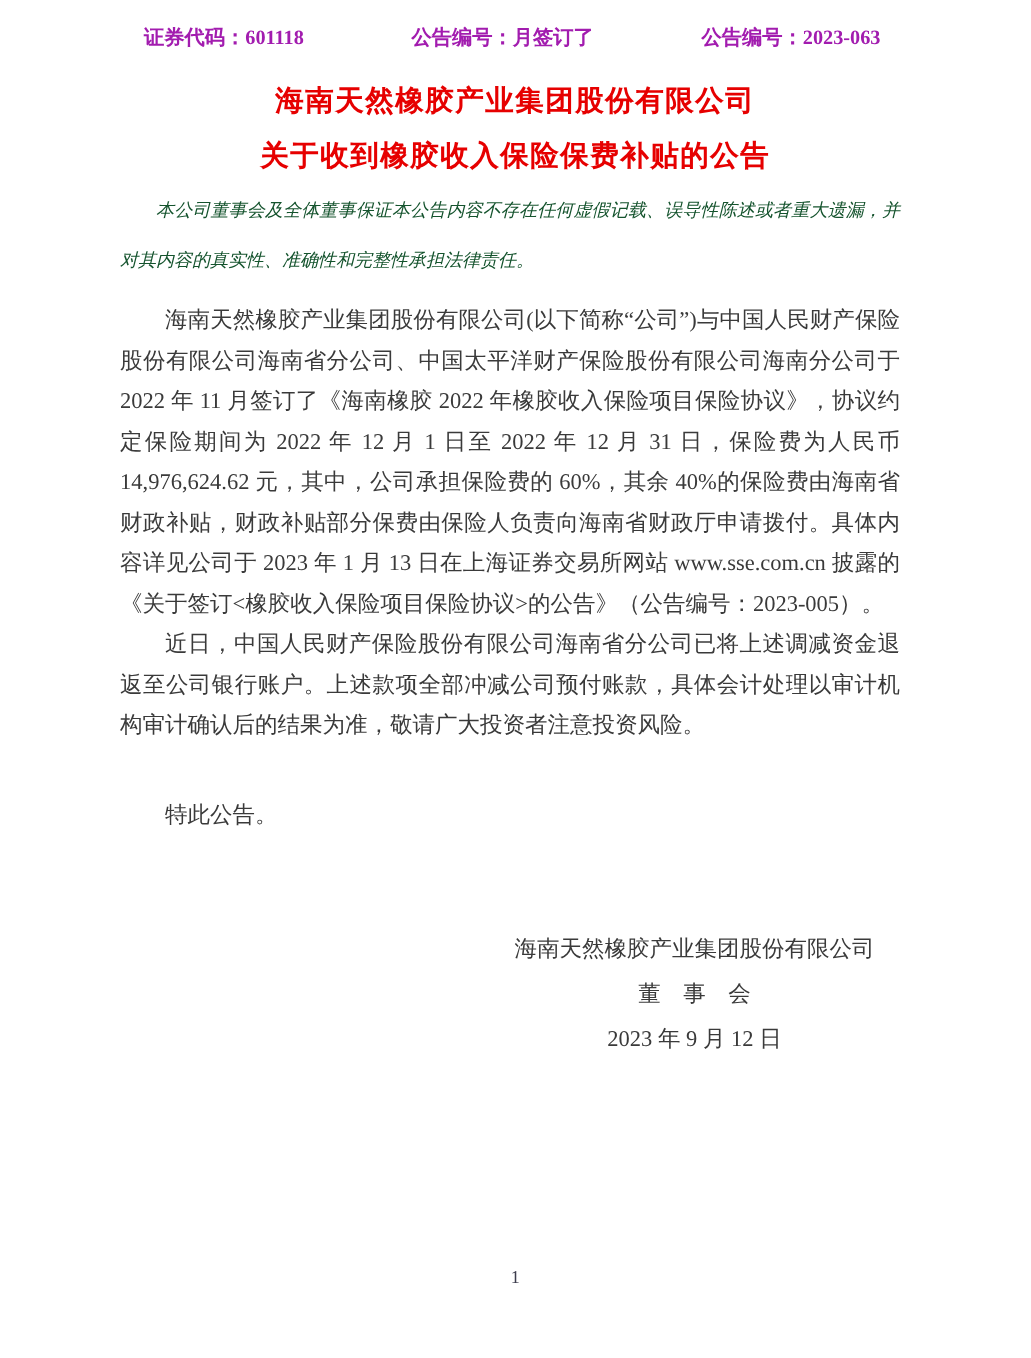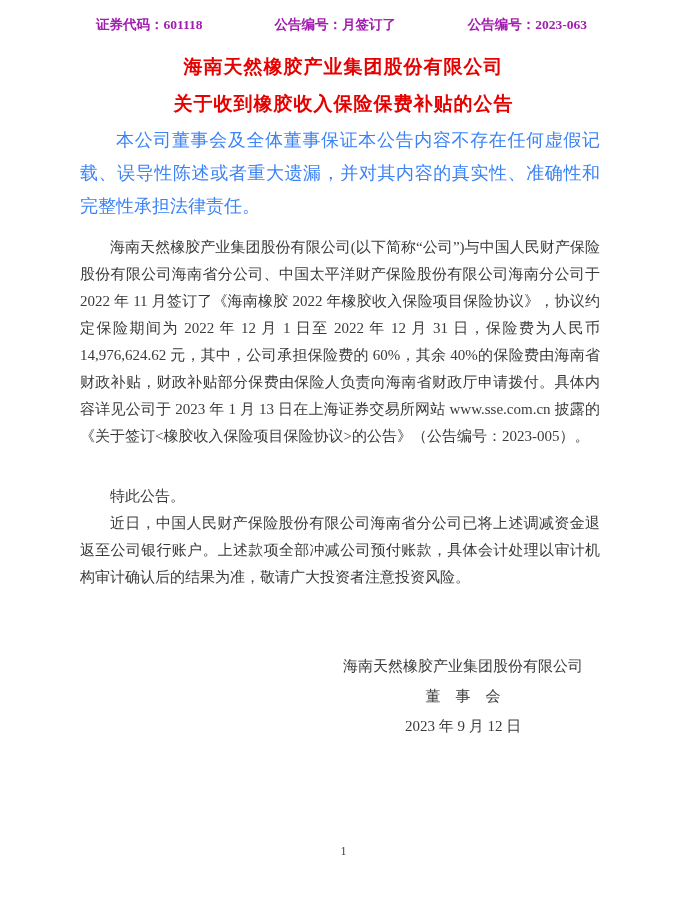--- a/index.html
+++ b/index.html
@@ -49,25 +49,26 @@
     text-align: center;
     font-size: 19px;
     font-weight: bold;
     letter-spacing: 1px;
     color: var(--title-red);
     font-family: Liberation Sans, sans-serif;
   }
 
   .disclaimer {
     margin: 7px 87px 0 80px;
-    font-size: 18px;
+    font-style: italic;
+    font-size: 12px;
     line-height: 33px;
     text-indent: 2em;
     text-align: justify;
-    color: #3b82f6;
+    color: #14532d;
   }
 
   .body-block {
     margin: 11px 87px 16px 80px;
     font-size: 15px;
     line-height: 27px;
     text-align: justify;
     color: var(--body-text);
   }
   .body-block .para { text-indent: 2em; }
@@ -104,22 +105,22 @@
     <div class="header-item"><span>公告编号：</span><span class="num">2023-063</span></div>
   </div>
 
   <h1 class="title">海南天然橡胶产业集团股份有限公司</h1>
   <h2 class="subtitle">关于收到橡胶收入保险保费补贴的公告</h2>
 
   <p class="disclaimer">本公司董事会及全体董事保证本公告内容不存在任何虚假记载、误导性陈述或者重大遗漏，并对其内容的真实性、准确性和完整性承担法律责任。</p>
 
   <div class="body-block">
     <p class="para">海南天然橡胶产业集团股份有限公司(以下简称“公司”)与中国人民财产保险股份有限公司海南省分公司、中国太平洋财产保险股份有限公司海南分公司于 2022 年 11 月签订了《海南橡胶 2022 年橡胶收入保险项目保险协议》，协议约定保险期间为 2022 年 12 月 1 日至 2022 年 12 月 31 日，保险费为人民币 14,976,624.62 元，其中，公司承担保险费的 60%，其余 40%的保险费由海南省财政补贴，财政补贴部分保费由保险人负责向海南省财政厅申请拨付。具体内容详见公司于 2023 年 1 月 13 日在上海证券交易所网站 www.sse.com.cn 披露的《关于签订&lt;橡胶收入保险项目保险协议&gt;的公告》（公告编号：2023-005）。</p>
+    <p class="para">近日，中国人民财产保险股份有限公司海南省分公司已将上述调减资金退返至公司银行账户。上述款项全部冲减公司预付账款，具体会计处理以审计机构审计确认后的结果为准，敬请广大投资者注意投资风险。</p>
     <p class="para closing">特此公告。</p>
-    <p class="para">近日，中国人民财产保险股份有限公司海南省分公司已将上述调减资金退返至公司银行账户。上述款项全部冲减公司预付账款，具体会计处理以审计机构审计确认后的结果为准，敬请广大投资者注意投资风险。</p>
   </div>
 
   <div class="signature">
     <div>海南天然橡胶产业集团股份有限公司</div>
     <div>董　事　会</div>
     <div>2023 年 9 月 12 日</div>
   </div>
 
   <div class="page-number">1</div>
 

